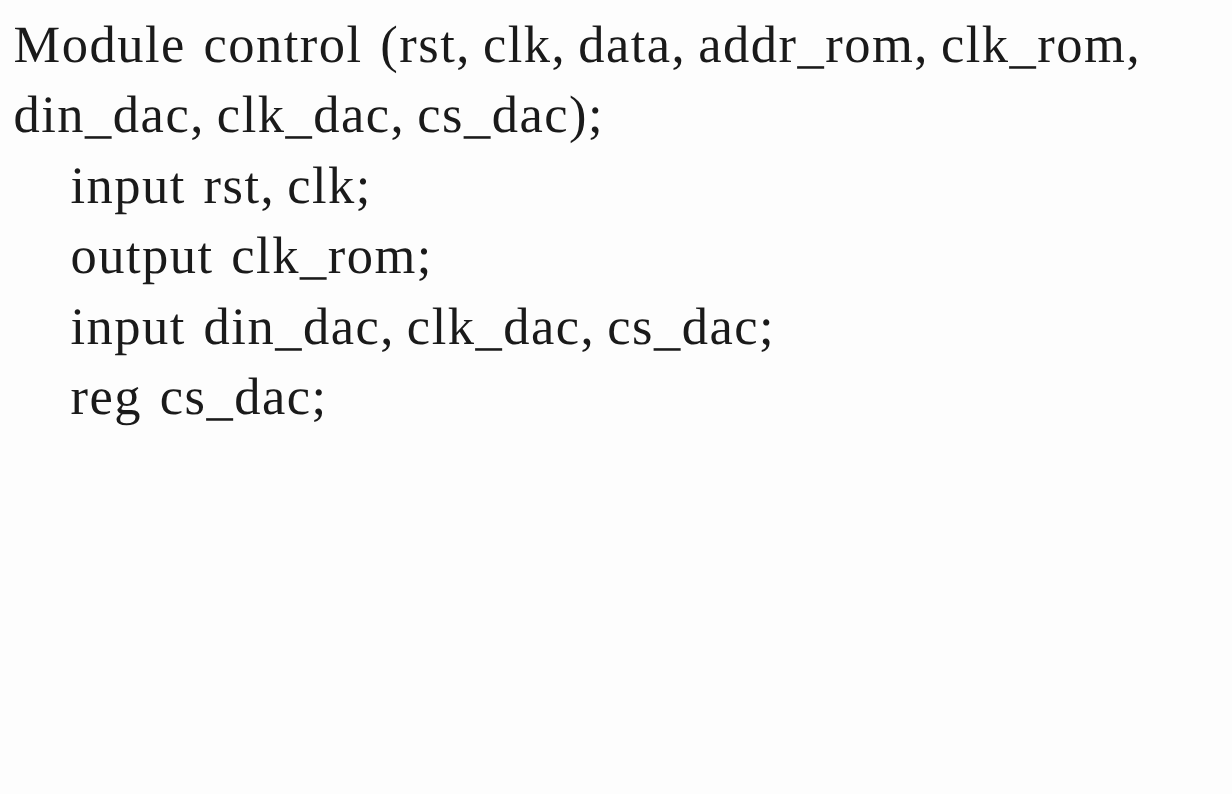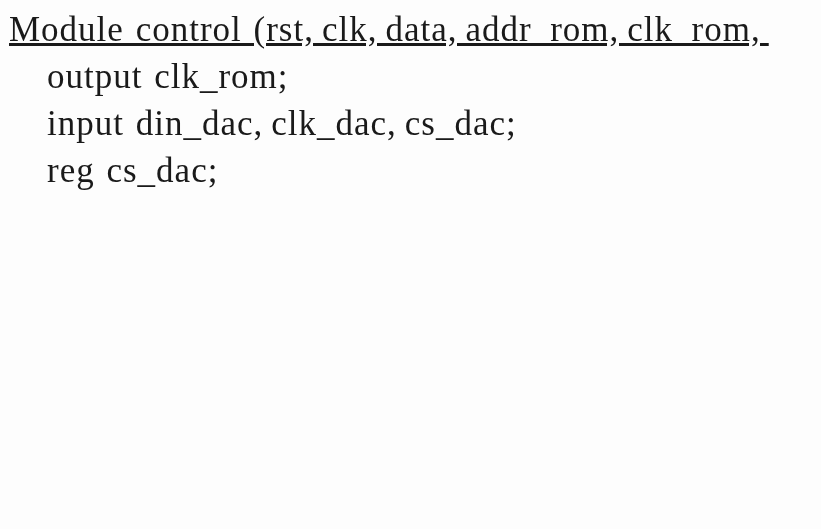--- a/index.html
+++ b/index.html
@@ -24,26 +24,28 @@
     font-size: 35px;
     line-height: 47px;
     color: #1a1a1a;
     letter-spacing: 1px;
     word-spacing: 2px;
     white-space: nowrap;
   }
   .code-line {
     height: 47px;
   }
-  .lvl0 { padding-left: 9px; text-decoration: underline; }
+  .lvl0 { padding-left: 9px; }
   .lvl1 { padding-left: 47px; }
 </style>
 </head>
 <body>
 
 <div class="page">
   <div class="code-listing">
     <div class="code-line lvl0">Module control (rst, clk, data, addr_rom, clk_rom, </div>
+    <div class="code-line lvl0">din_dac, clk_dac, cs_dac);</div>
+    <div class="code-line lvl1">input rst, clk;</div>
     <div class="code-line lvl1">output clk_rom;</div>
     <div class="code-line lvl1">input din_dac, clk_dac, cs_dac;</div>
     <div class="code-line lvl1">reg cs_dac;</div>
   </div>
 </div>
 
 </body></html>

